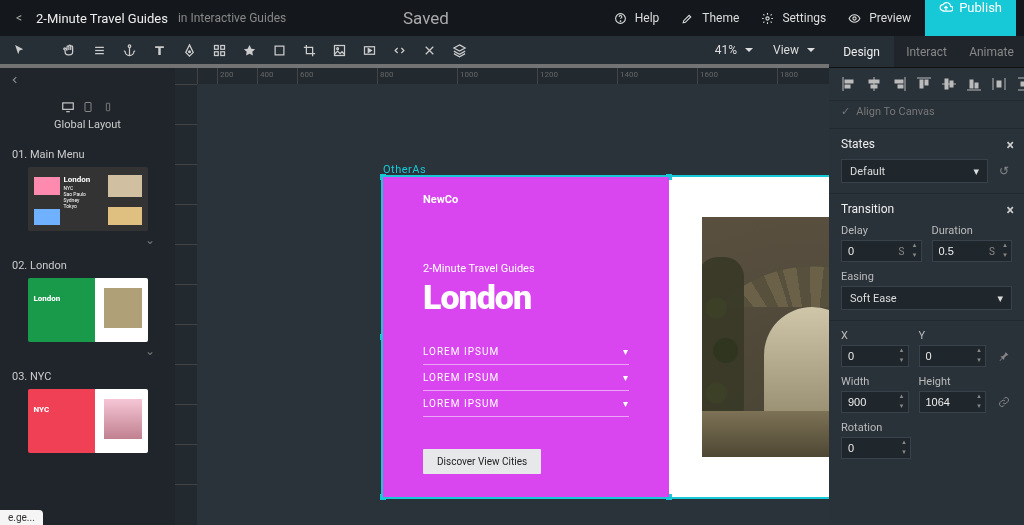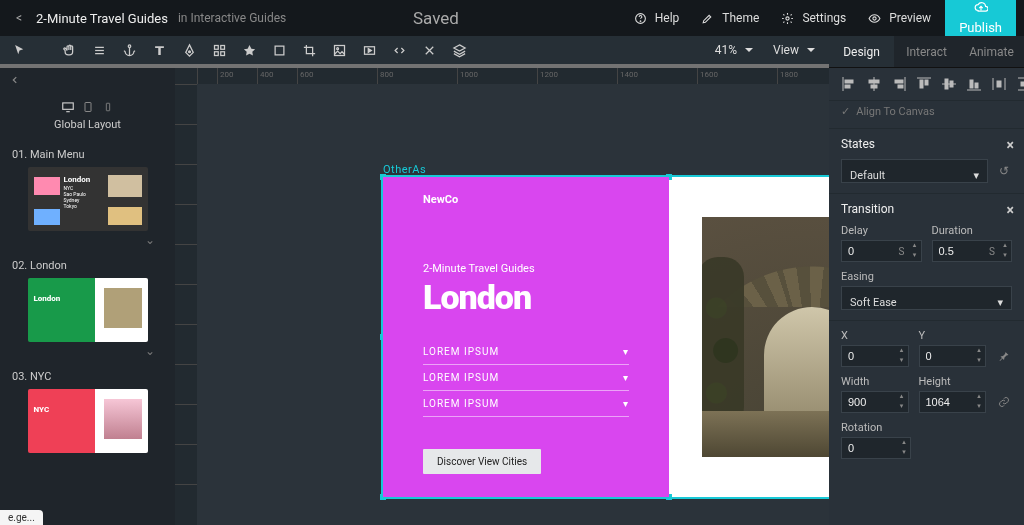--- a/index.html
+++ b/index.html
@@ -6,21 +6,21 @@
   html, body { width: 1024px; height: 525px; overflow: hidden; font-family: -apple-system, BlinkMacSystemFont, "Segoe UI", Roboto, Arial, sans-serif; background: #1b2127; color: #ccc; font-size: 12px; }
   
   .topbar { height: 36px; background: #14181c; display: flex; align-items: center; padding: 0 8px; gap: 6px; }
   .topbar .back { width: 22px; text-align: center; color: #aaa; cursor: pointer; }
   .topbar .title { font-size: 13px; color: #eee; }
   .topbar .subtitle { font-size: 12px; color: #888; margin-left: 4px; }
   .topbar .spacer { flex: 1; }
   .topbar .saved { color: #aaa; font-size: 17px; margin-right: 40px;}
   .topbar .action { display: flex; align-items: center; gap: 8px; color: #ddd; padding: 0 8px; cursor: pointer; }
   .topbar .action svg { width: 13px; height: 13px; }
-  .publish-btn { background: #17c9d6; color: #fff; height: 36px; display: flex; align-items: center; padding: 0 14px; gap: 6px; font-size: 13px; cursor: pointer; flex-direction: column; }
+  .publish-btn { background: #17c9d6; color: #fff; height: 36px; display: flex; padding: 0 14px; gap: 6px; font-size: 13px; cursor: pointer; }
   
   .toolrow { height: 32px; background: #262f36; display: flex; align-items: center; padding: 0 6px; gap: 4px; border-bottom: 4px solid #737373; }
   .toolrow .tbtn { width: 26px; height: 26px; display: flex; align-items: center; justify-content: center; color: #ccc; cursor: pointer; }
   .toolrow .tbtn svg { width: 15px; height: 15px; }
   .toolrow .spacer { flex: 1; }
   .zoom, .viewmenu { color: #ddd; padding: 0 8px; display: flex; align-items: center; gap: 4px; cursor: pointer; }
   
   .righttabs { height: 32px; background: #1f252b; display: flex; border-bottom: 1px solid #111; }
   .righttabs .tab { flex: 1; display: flex; align-items: center; justify-content: center; color: #888; font-size: 12px; cursor: pointer; }
   .righttabs .tab.active { background: #262f36; color: #eee; }
@@ -97,21 +97,21 @@
   .alignrow .ab svg { width:16px; height:16px; }
   .chk { display:flex; align-items:center; gap:6px; color:#777; font-size:11px; padding: 4px 12px 10px; border-bottom:1px solid #222a30; }
   .field { display:flex; gap:10px; }
   .lblcol { flex:1; }
   .lbl { font-size:11px; color:#bbb; margin-bottom:3px; }
   .inp { display:flex; align-items:center; background:#1f262c; border:1px solid #39424a; height:22px; }
   .inp input { flex:1; background:transparent; border:none; color:#eee; font-size:11px; padding:0 6px; width: 100%; outline:none; }
   .inp .suffix { color:#888; font-size:10px; padding:0 4px; }
   .inp .spin { width:12px; display:flex; flex-direction:column; }
   .inp .spin span { height:10px; line-height:8px; font-size:7px; text-align:center; color:#888; cursor:pointer; }
-  .select { background:#1f262c; border:1px solid #39424a; height:24px; display:flex; align-items:flex-end; padding:0 8px; color:#ddd; font-size:11px; justify-content:space-between; cursor:pointer;}
+  .select { background:#1f262c; border:1px solid #39424a; height:24px; display:flex; align-items:center; padding:0 8px; color:#ddd; font-size:11px; justify-content:space-between; cursor:pointer;}
   .smallic { width:16px; color:#888; cursor:pointer; display:flex; align-items:center; justify-content:center;}
   .row { display:flex; gap:10px; align-items:flex-end; margin-top:8px; }
   .footer-tab { position:absolute; left:0; bottom:0; background:#f5f5f5; color:#333; font-size:10px; padding:2px 8px; border-top-right-radius:4px; }
   .caret-down::after { content:""; display:inline-block; border:4px solid transparent; border-top-color: currentColor; margin-left:4px; transform: translateY(2px);}
 </style>
 </head>
 <body>
 
 <div class="topbar">
   <div class="back">&lt;</div>

